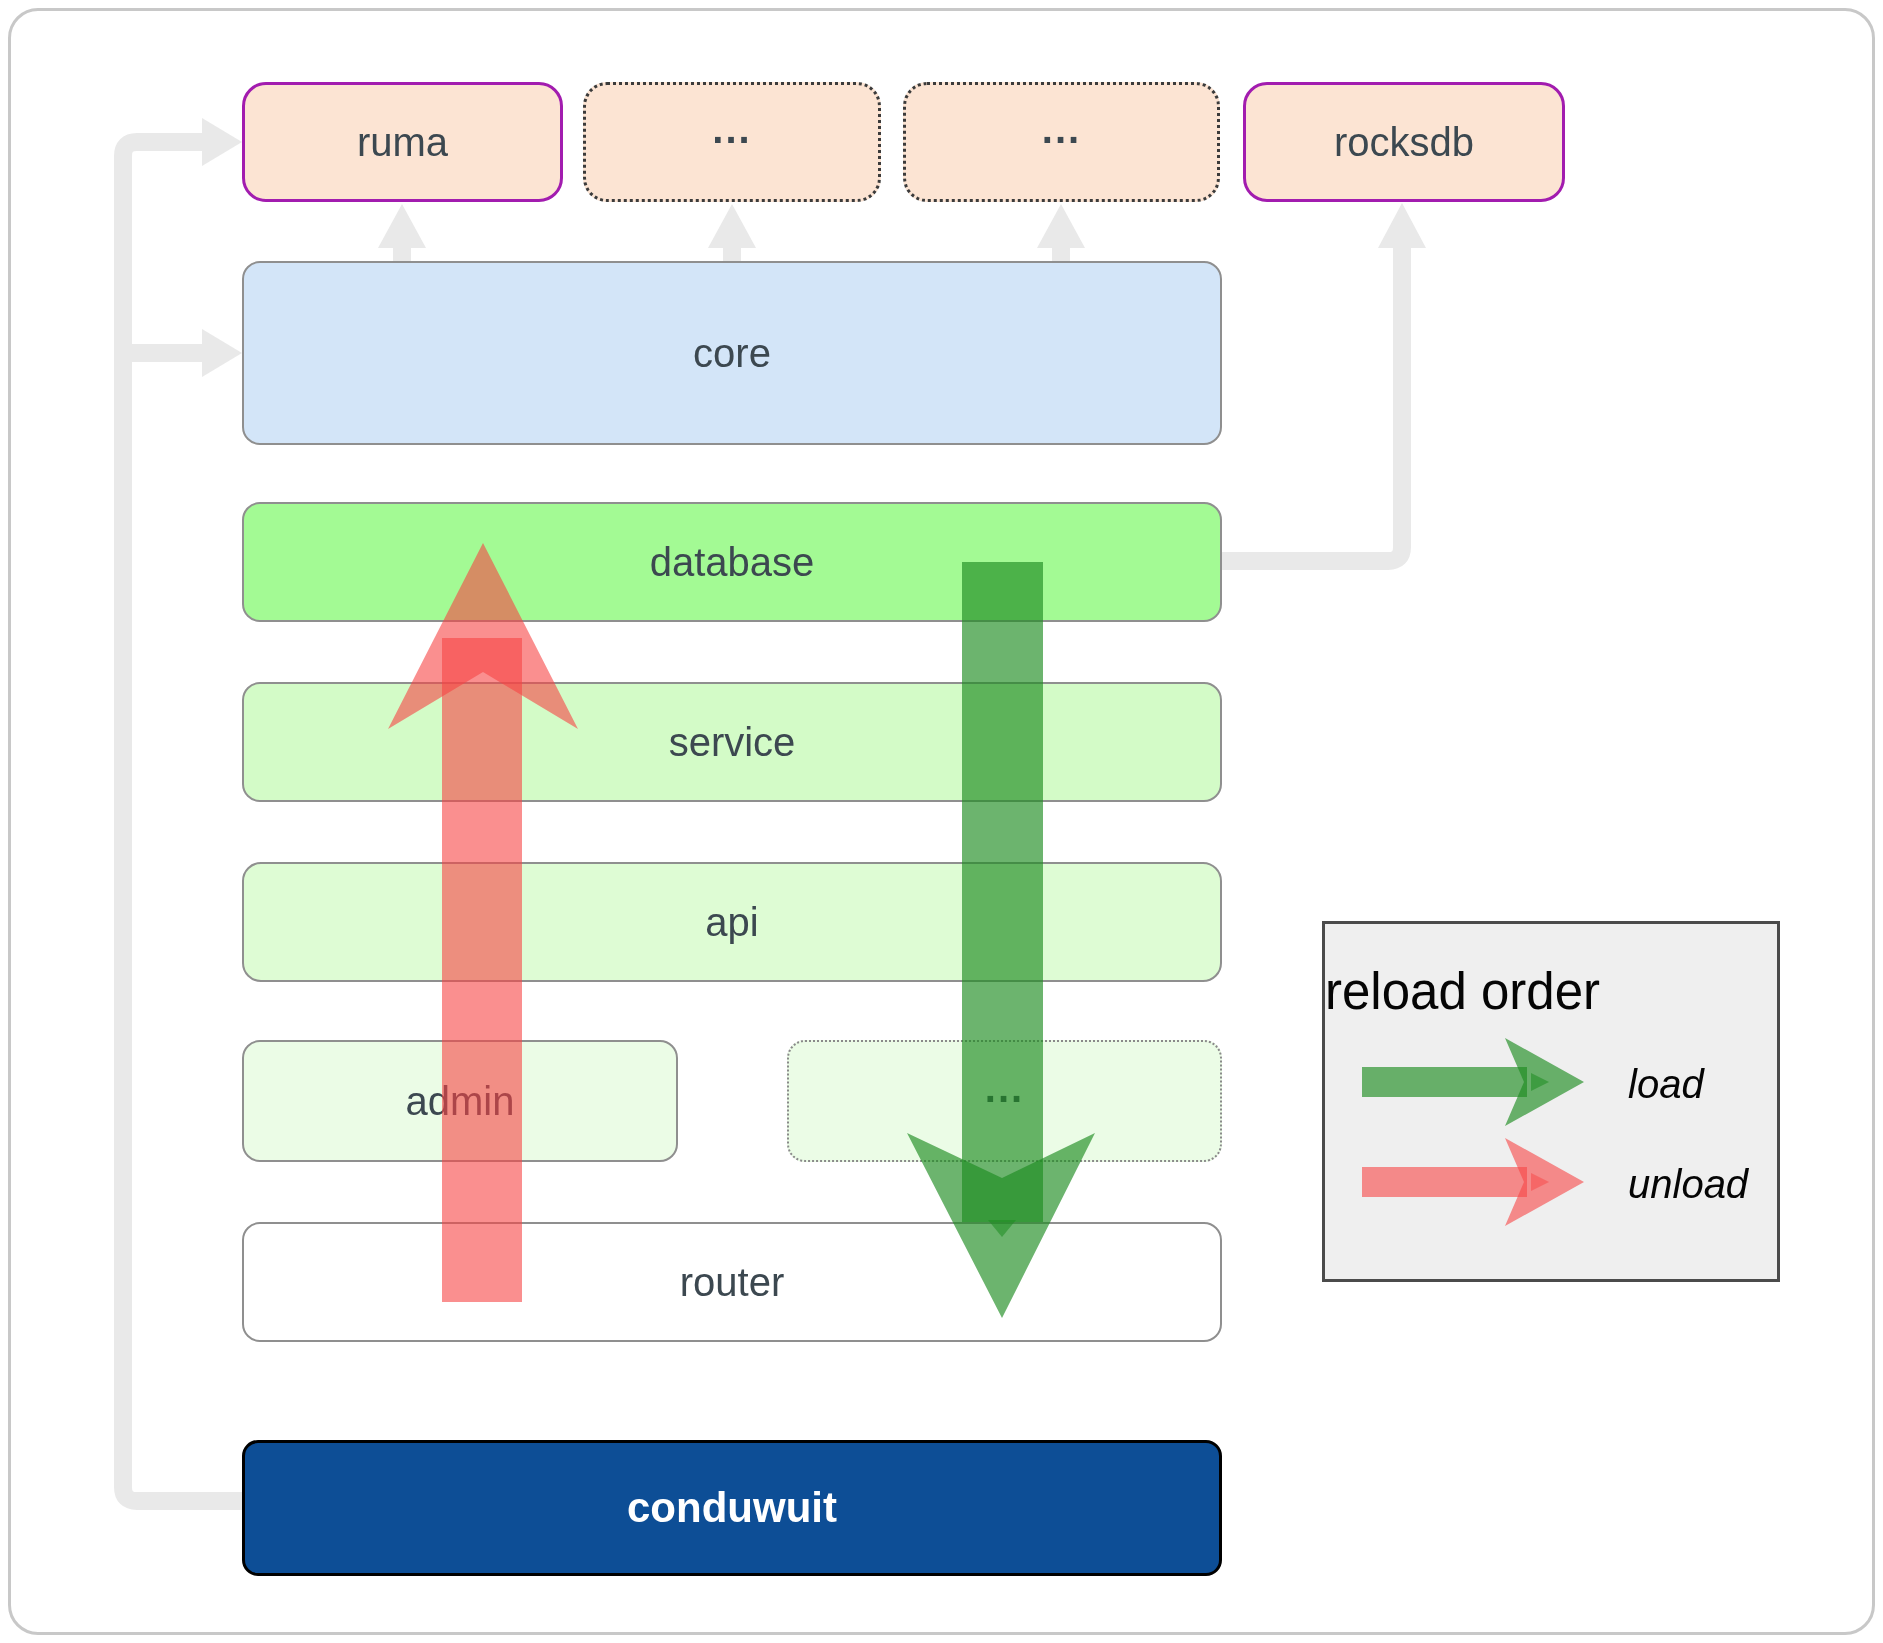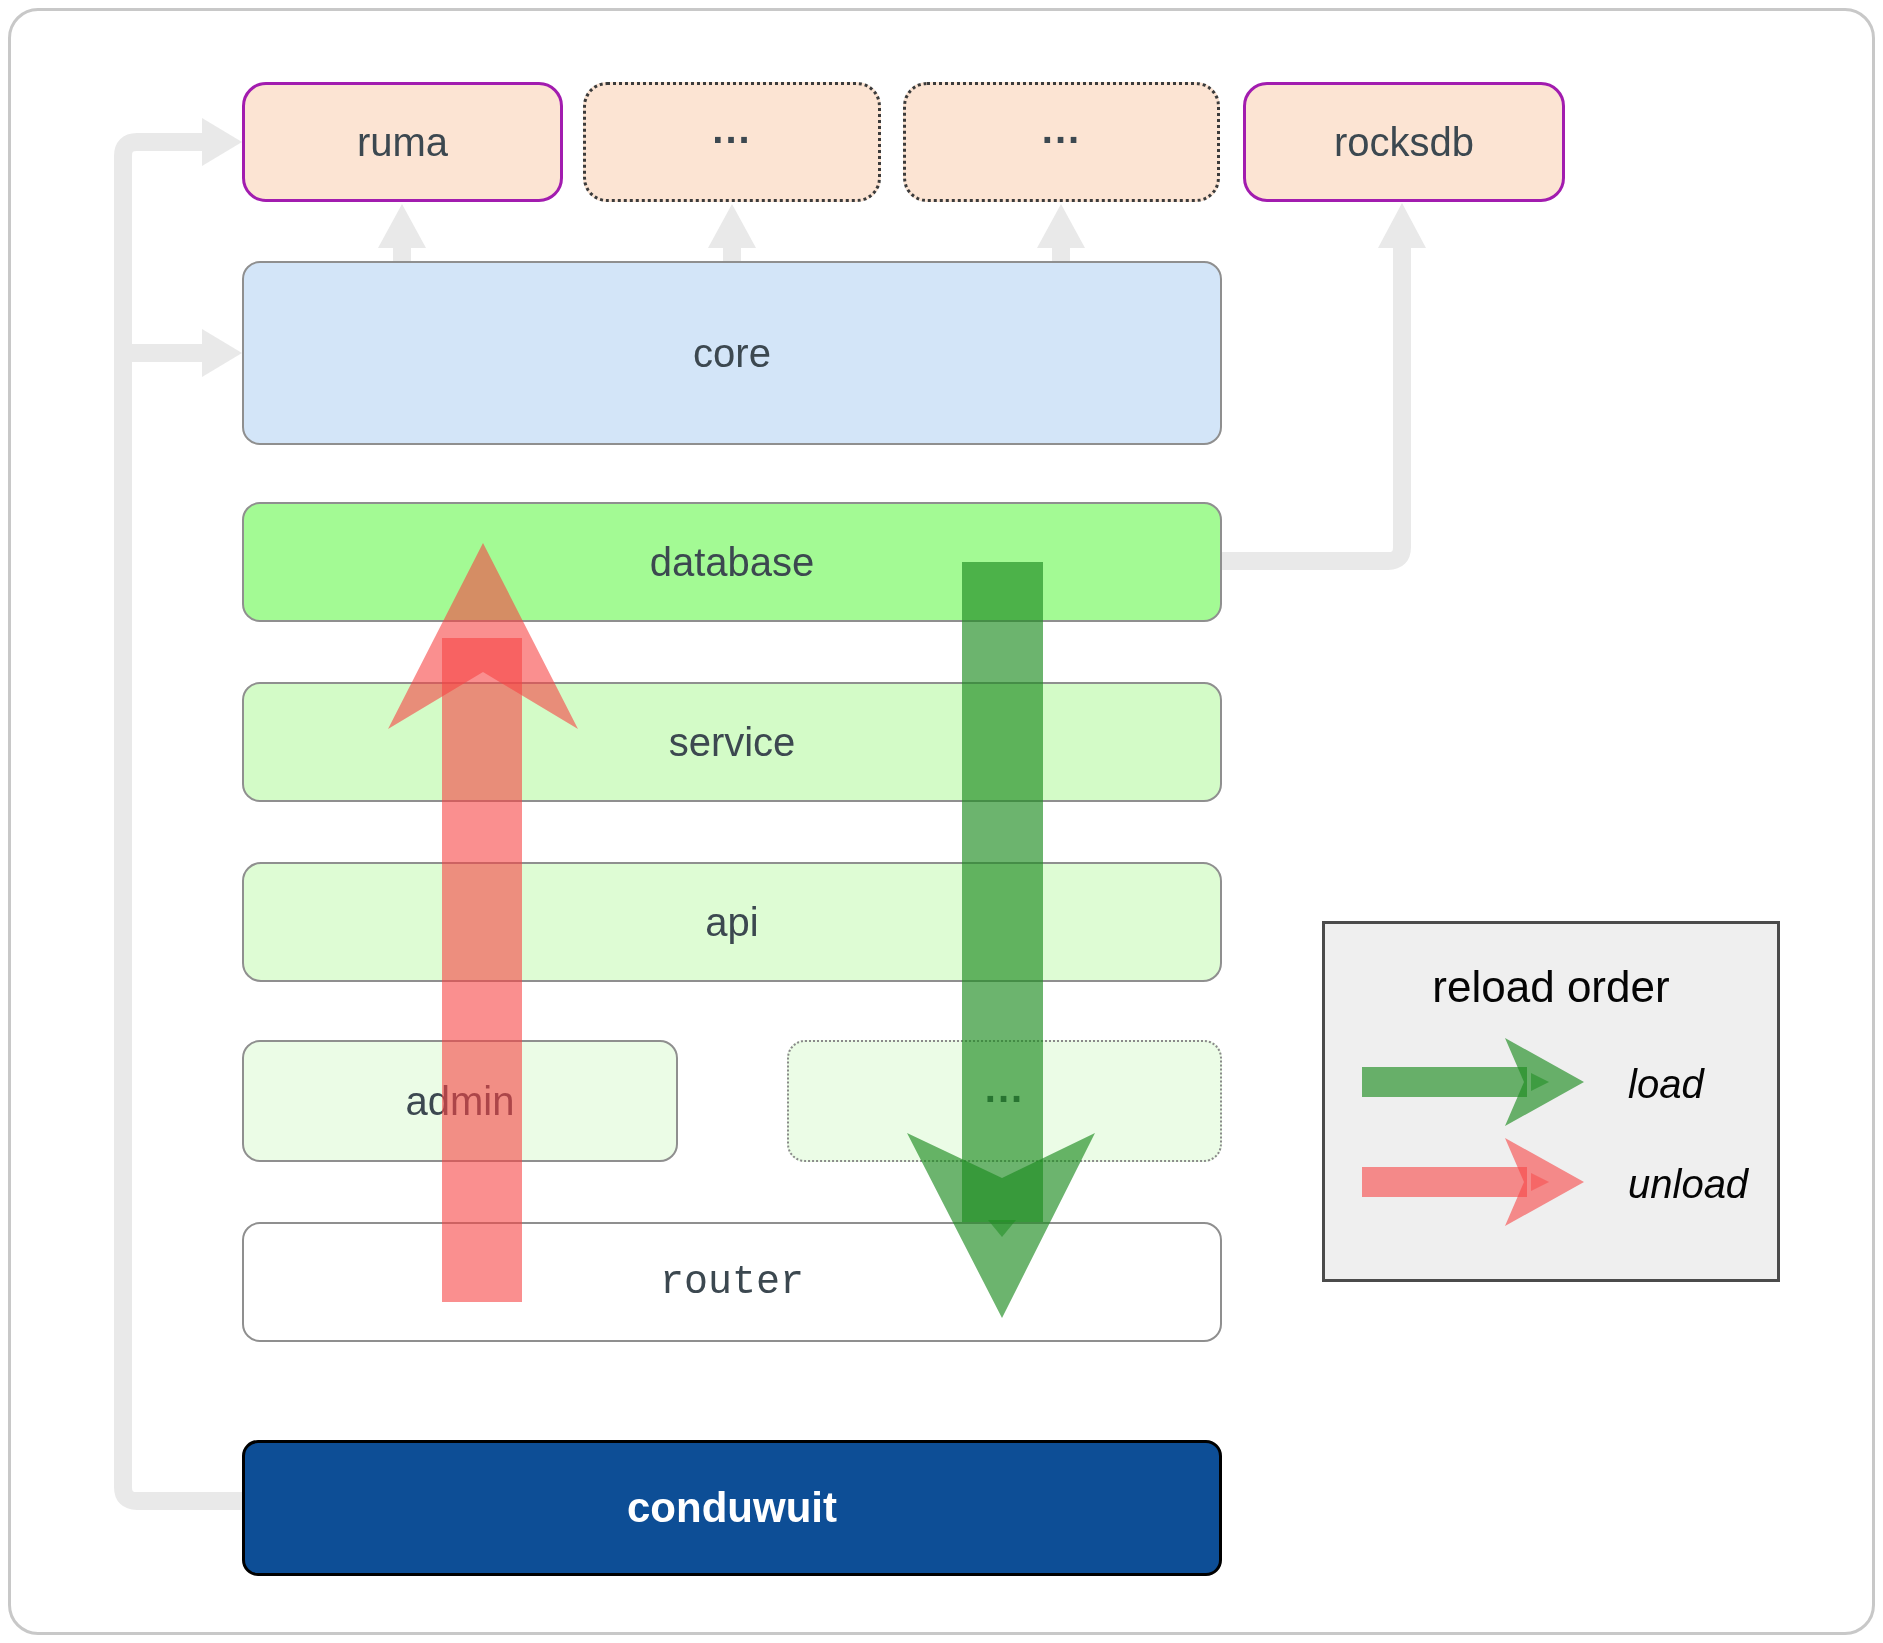--- a/index.html
+++ b/index.html
@@ -22,32 +22,32 @@
   }
   .dep{background:#fce4d3;border:3px solid #a21caf;border-radius:24px;}
   .dep.dotted{border:3px dotted #3b3b3b;}
   .dots{font-weight:700;letter-spacing:2px;transform:translateY(-0.32em);}
   .core{background:#d3e5f8;}
   .database{background:#a3fa94;}
   .service{background:#d3fbc7;}
   .api{background:#defcd4;}
   .admin{background:#ebfce6;}
   .admin-more{background:#ebfce6;border:2px dotted #8a8a8a;}
-  .router{background:#ffffff;font-family:Liberation Mono, monospace;}
+  .router{background:#ffffff;}
   .conduwuit{
     background:#0d4e96;border:3px solid #000000;border-radius:16px;
     color:#ffffff;font-weight:700;font-size:42px;
   }
   .legend{
     position:absolute;left:1322px;top:921px;width:458px;height:361px;
     box-sizing:border-box;background:#efefef;border:3px solid #4b4b4b;z-index:2;
   }
   .legend-title{
-    position:absolute;left:0;right:0;top:38px;text-align:center;
-    font-size:44px;color:#050505;
+    position:absolute;left:0;right:0;top:38px;text-align:left;
+    font-size:51px;color:#050505;
   }
   .legend-label{
     position:absolute;left:303px;font-size:40px;color:#050505;font-style:italic;
   }
   .legend-label.load{top:138px;}
   .legend-label.unload{top:238px;}
 </style>
 </head>
 <body>
 

